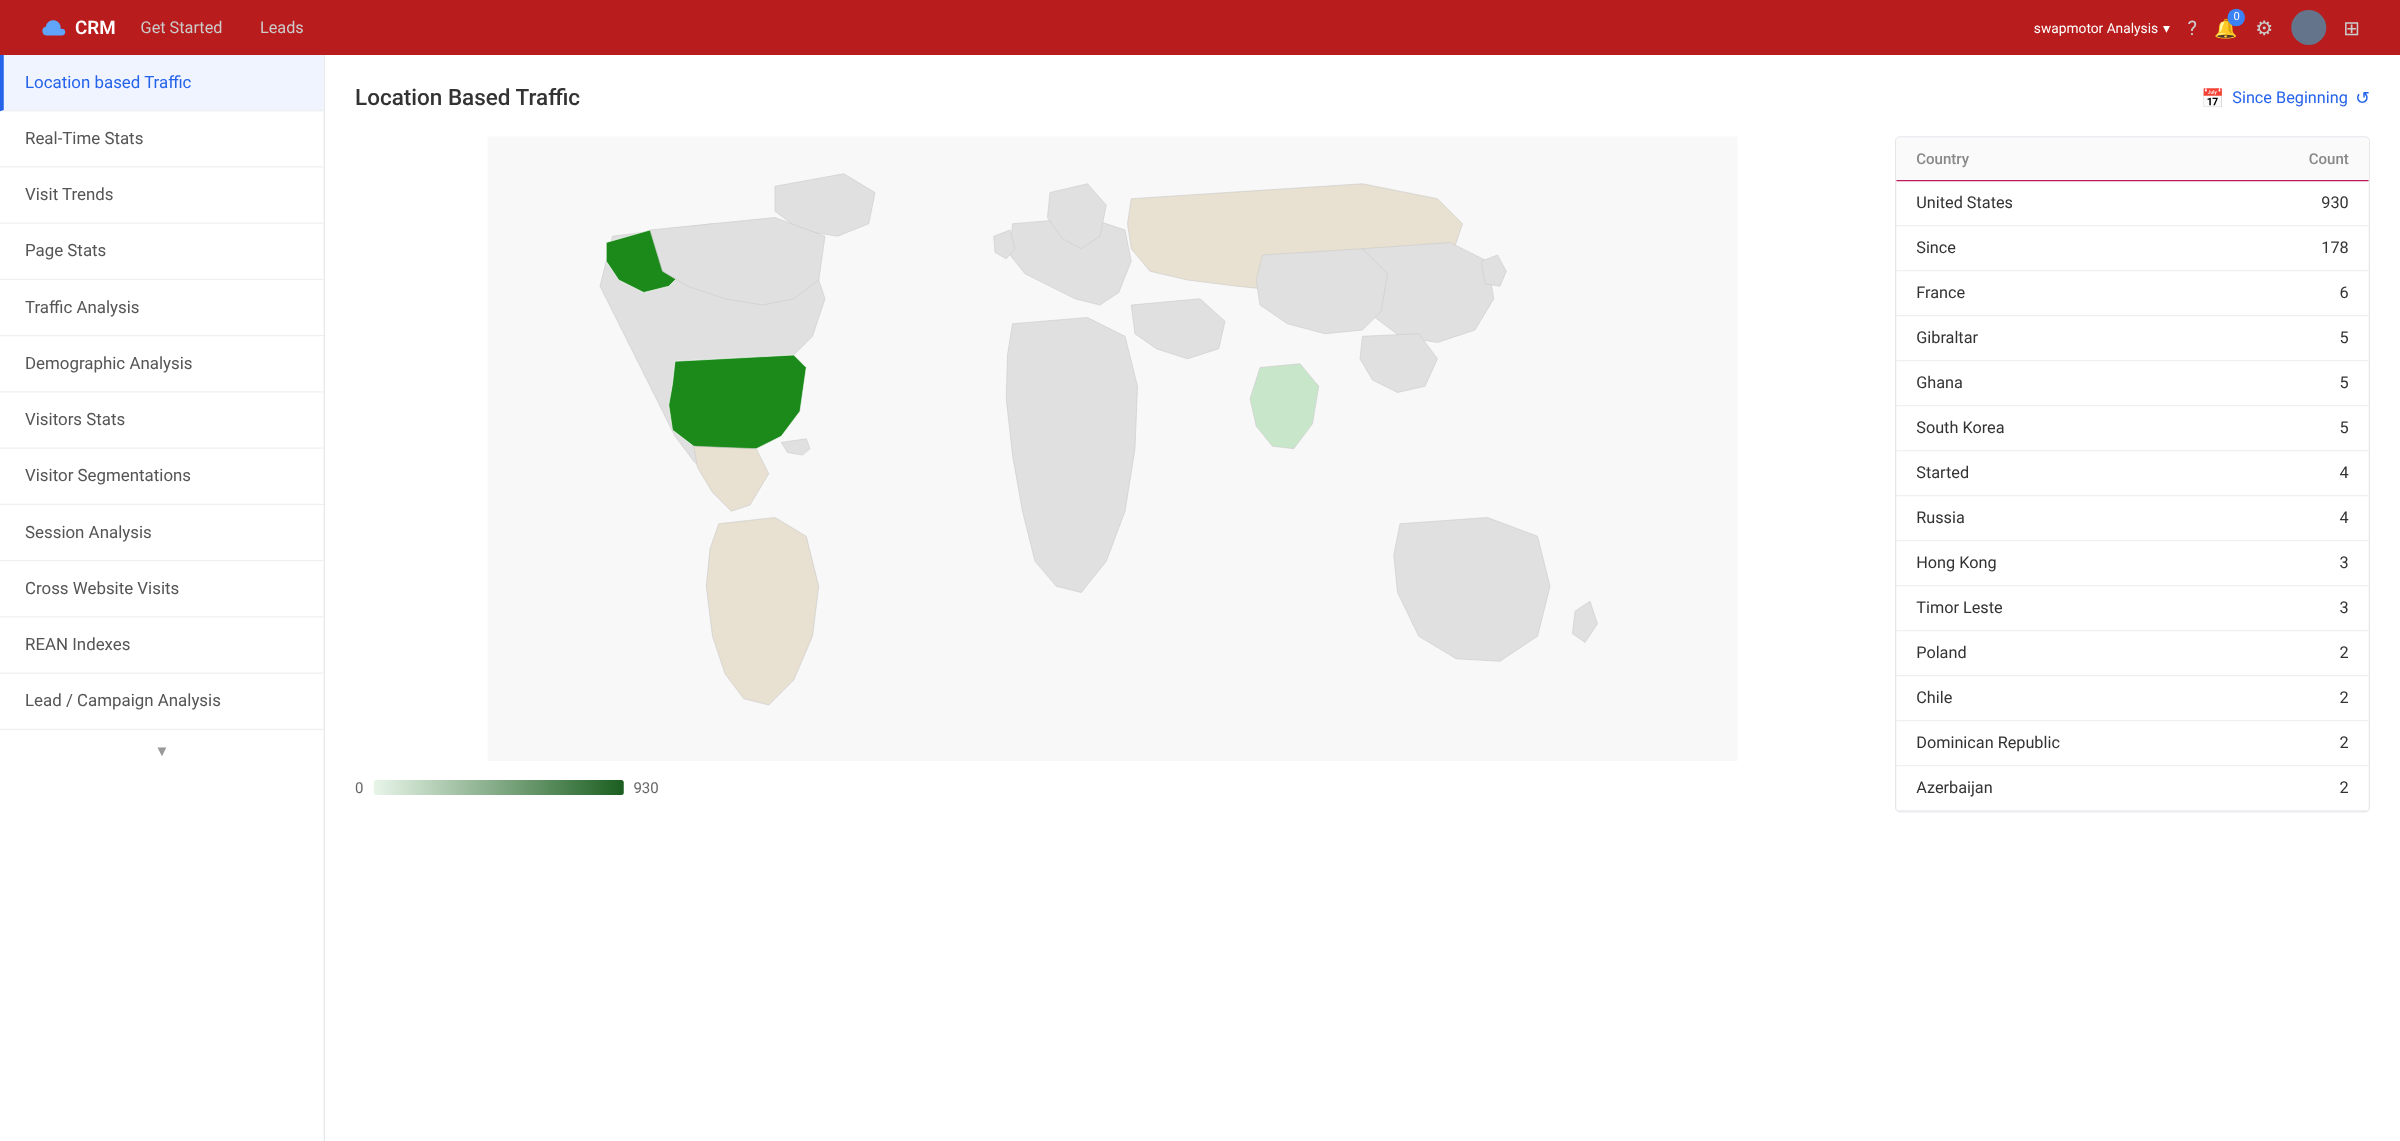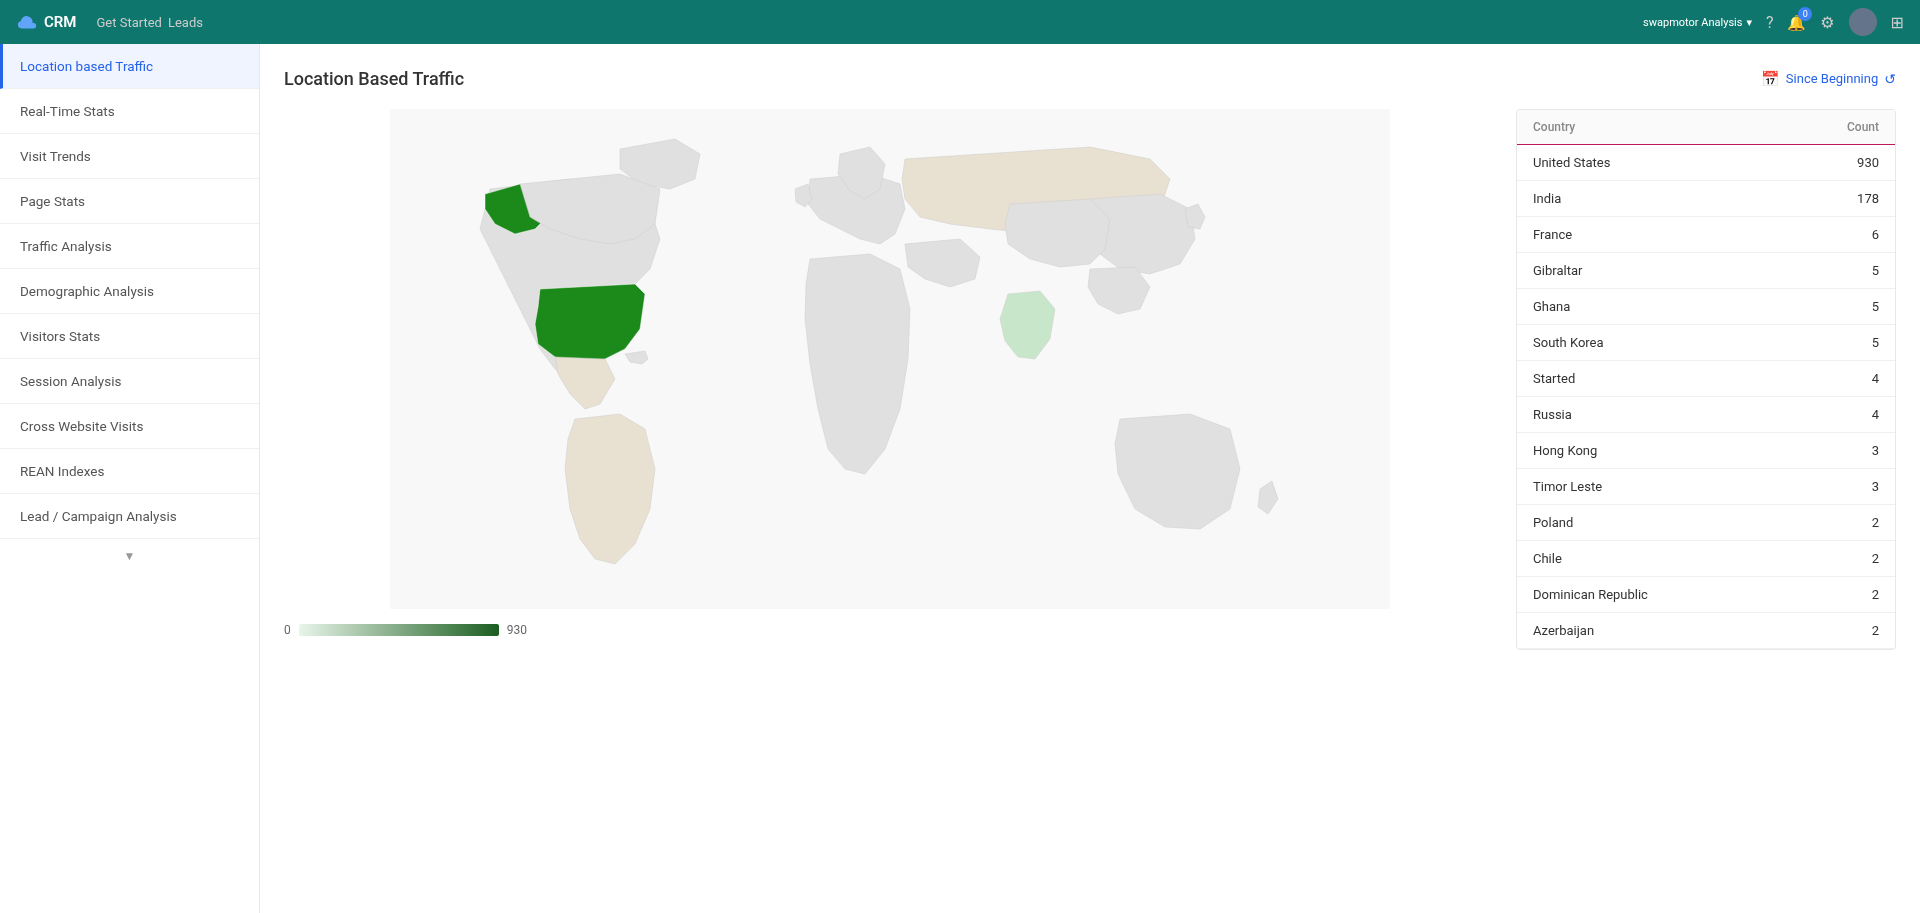--- a/index.html
+++ b/index.html
@@ -1,35 +1,35 @@
 <!DOCTYPE html>
 <html><head>
   <meta charset="utf-8">
   <style>
     * { box-sizing: border-box; margin: 0; padding: 0; }
     body { font-family: -apple-system, BlinkMacSystemFont, 'Segoe UI', Roboto, sans-serif; background: #fff; color: #333; }
 
     
     .topnav {
-      background: #0f766e;
+      background: #b91c1c;
       height: 44px;
       display: flex;
       align-items: center;
-      padding: 0 16px;
+      padding: 0 32px;
       gap: 20px;
       position: fixed;
       top: 0; left: 0; right: 0;
       z-index: 100;
     }
     .topnav-logo {
       display: flex; align-items: center; gap: 6px;
       color: #fff; font-weight: 600; font-size: 15px;
     }
     .topnav-logo svg { width: 22px; height: 22px; }
-    .topnav-links { display: flex; gap: 6px; }
+    .topnav-links { display: flex; gap: 30px; }
     .topnav-link { color: #ccc; font-size: 13px; cursor: pointer; }
     .topnav-right { margin-left: auto; display: flex; align-items: center; gap: 14px; }
     .topnav-analysis { color: #fff; font-size: 11px; display: flex; align-items: center; gap: 4px; cursor: pointer; }
     .topnav-icon { color: #ccc; font-size: 16px; cursor: pointer; position: relative; }
     .badge {
       position: absolute; top: -6px; right: -6px;
       background: #3b82f6; color: #fff; border-radius: 50%;
       width: 14px; height: 14px; font-size: 9px;
       display: flex; align-items: center; justify-content: center;
     }
@@ -128,20 +128,21 @@
   <aside class="sidebar">
 
     <div id="sidebar-items">
         <div class="sidebar-item active">Location based Traffic</div>
         <div class="sidebar-item">Real-Time Stats</div>
         <div class="sidebar-item">Visit Trends</div>
         <div class="sidebar-item">Page Stats</div>
         <div class="sidebar-item">Traffic Analysis</div>
         <div class="sidebar-item">Demographic Analysis</div>
         <div class="sidebar-item">Visitors Stats</div>
+        <div class="sidebar-item">Visitor Segmentations</div>
         <div class="sidebar-item">Session Analysis</div>
         <div class="sidebar-item">Cross Website Visits</div>
         <div class="sidebar-item">REAN Indexes</div>
         <div class="sidebar-item">Lead / Campaign Analysis</div>
       </div>
     <div class="sidebar-chevron">▼</div>
   </aside>
 
   <main class="main">
 
@@ -218,21 +219,21 @@
         <div class="table-header">
           <div class="table-col-country">Country</div>
           <div class="table-col-count">Count</div>
         </div>
         <div id="table-body">
             <div class="table-row">
       <div class="table-cell-country">United States</div>
       <div class="table-cell-count">930</div>
     </div>
             <div class="table-row">
-      <div class="table-cell-country">India</div>
+      <div class="table-cell-country">Since</div>
       <div class="table-cell-count">178</div>
     </div>
             <div class="table-row">
       <div class="table-cell-country">France</div>
       <div class="table-cell-count">6</div>
     </div>
             <div class="table-row">
       <div class="table-cell-country">Gibraltar</div>
       <div class="table-cell-count">5</div>
     </div>

